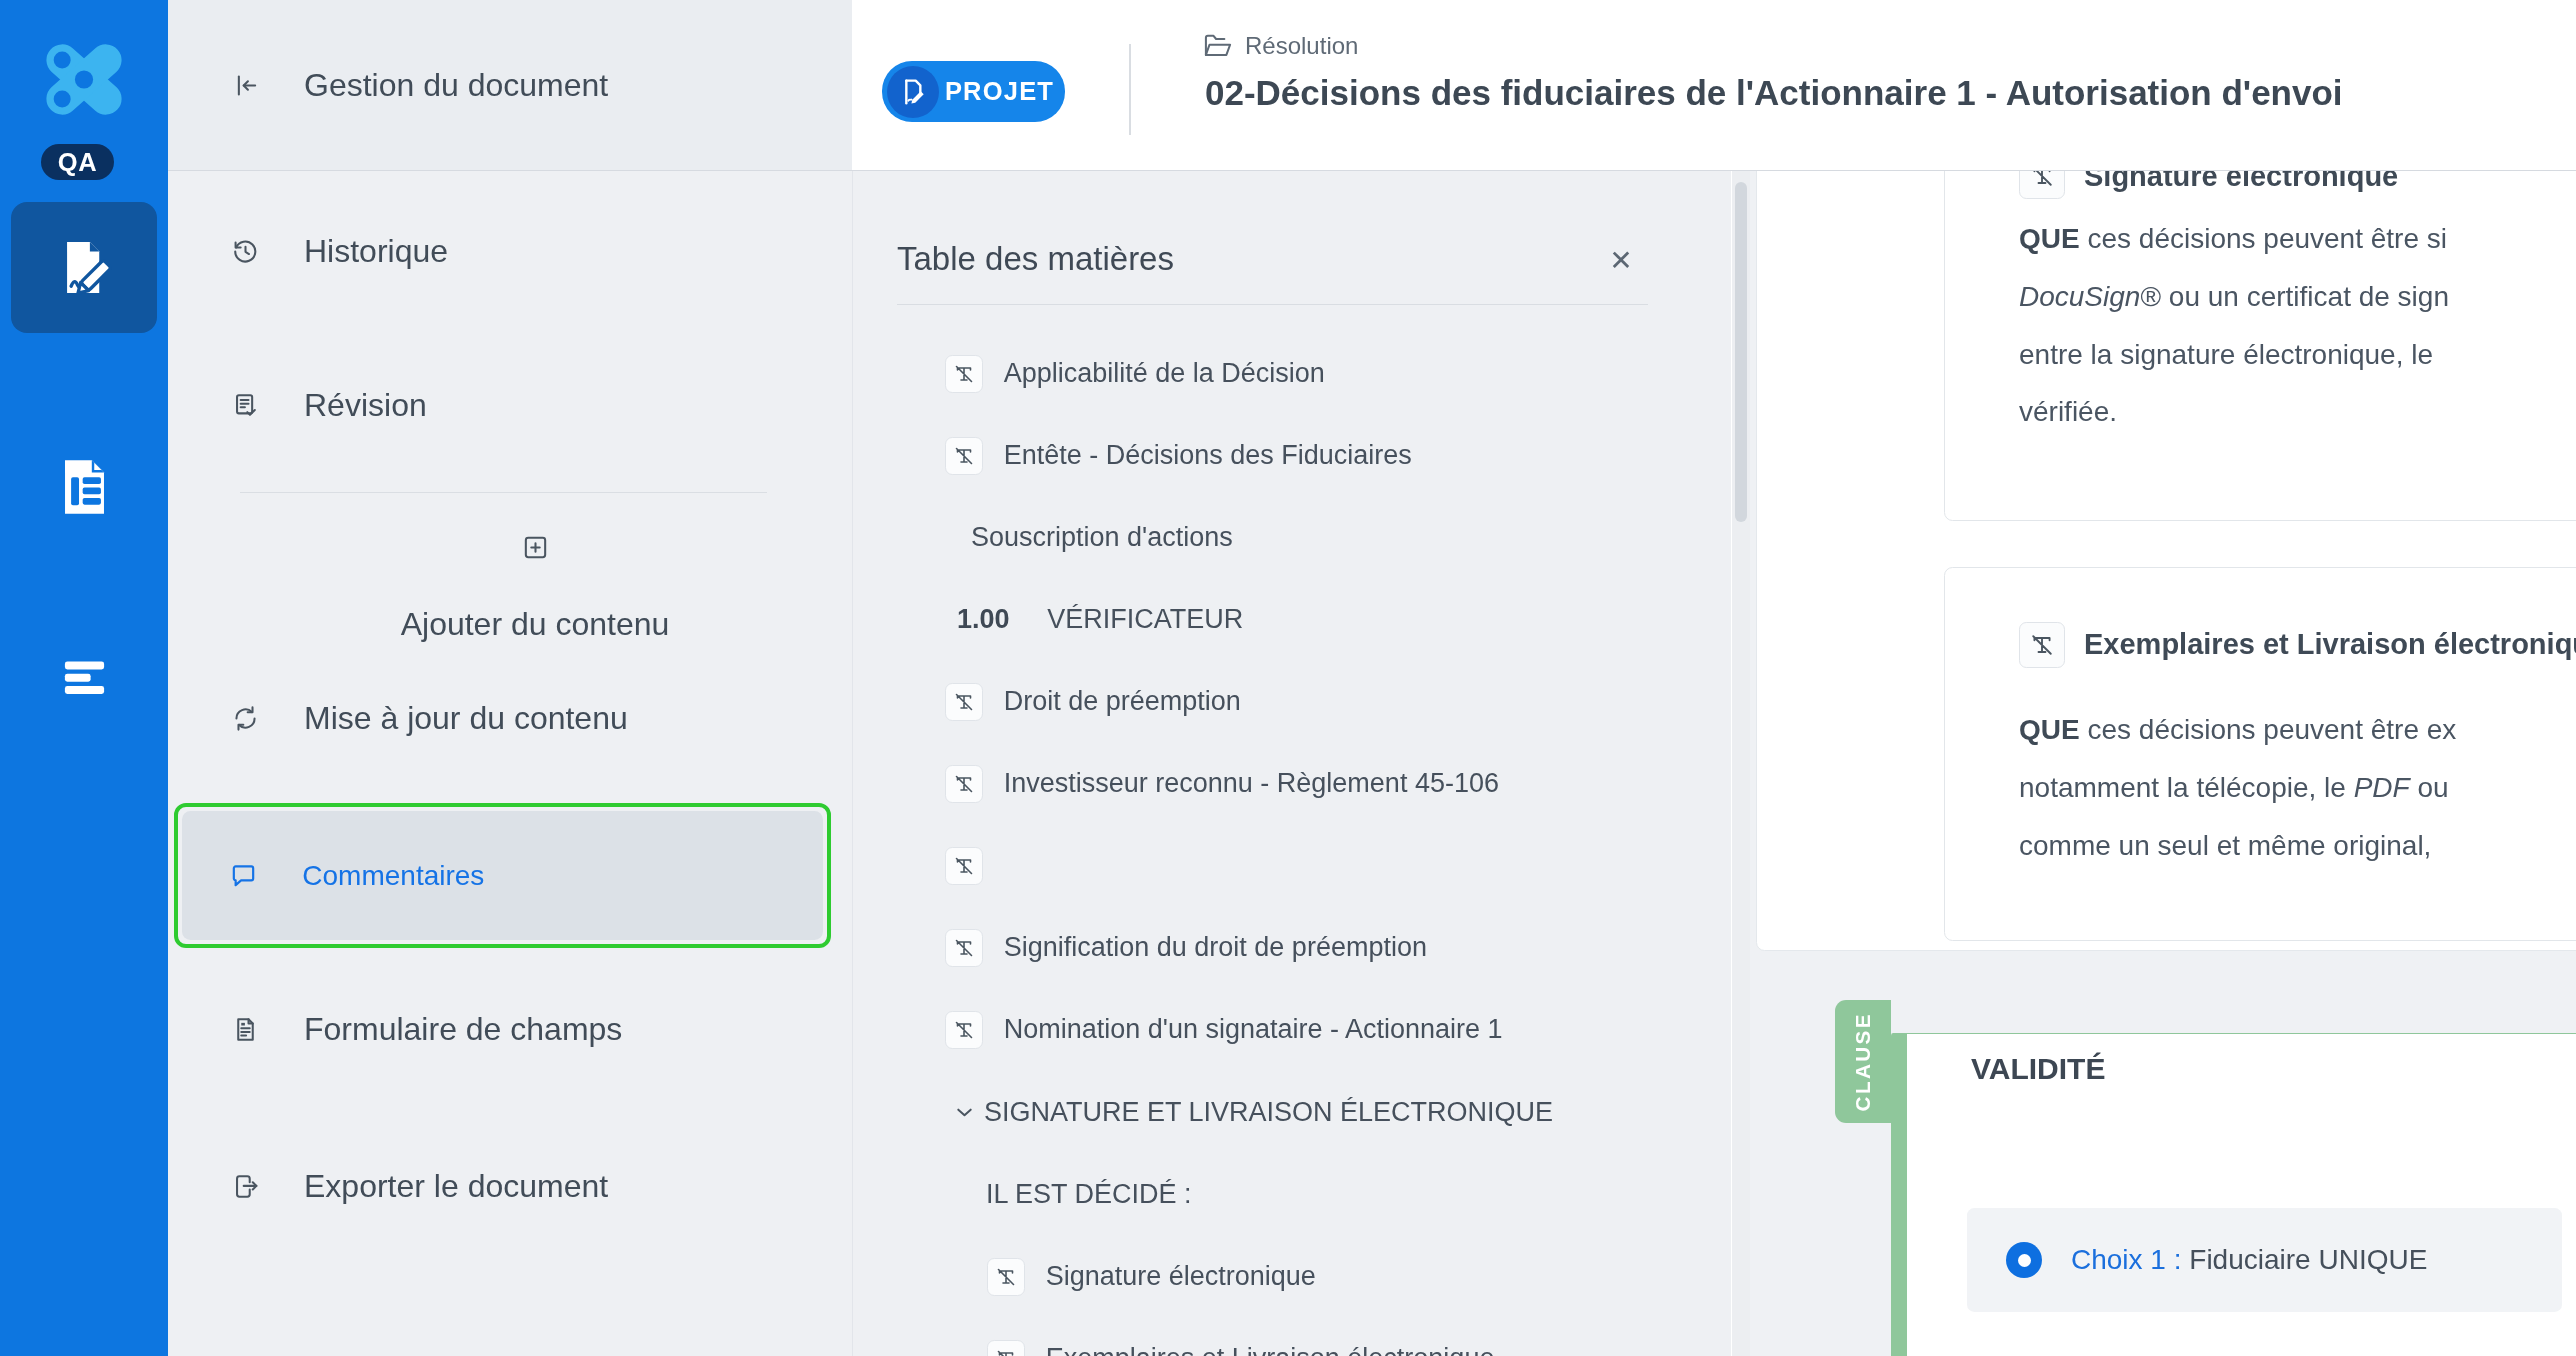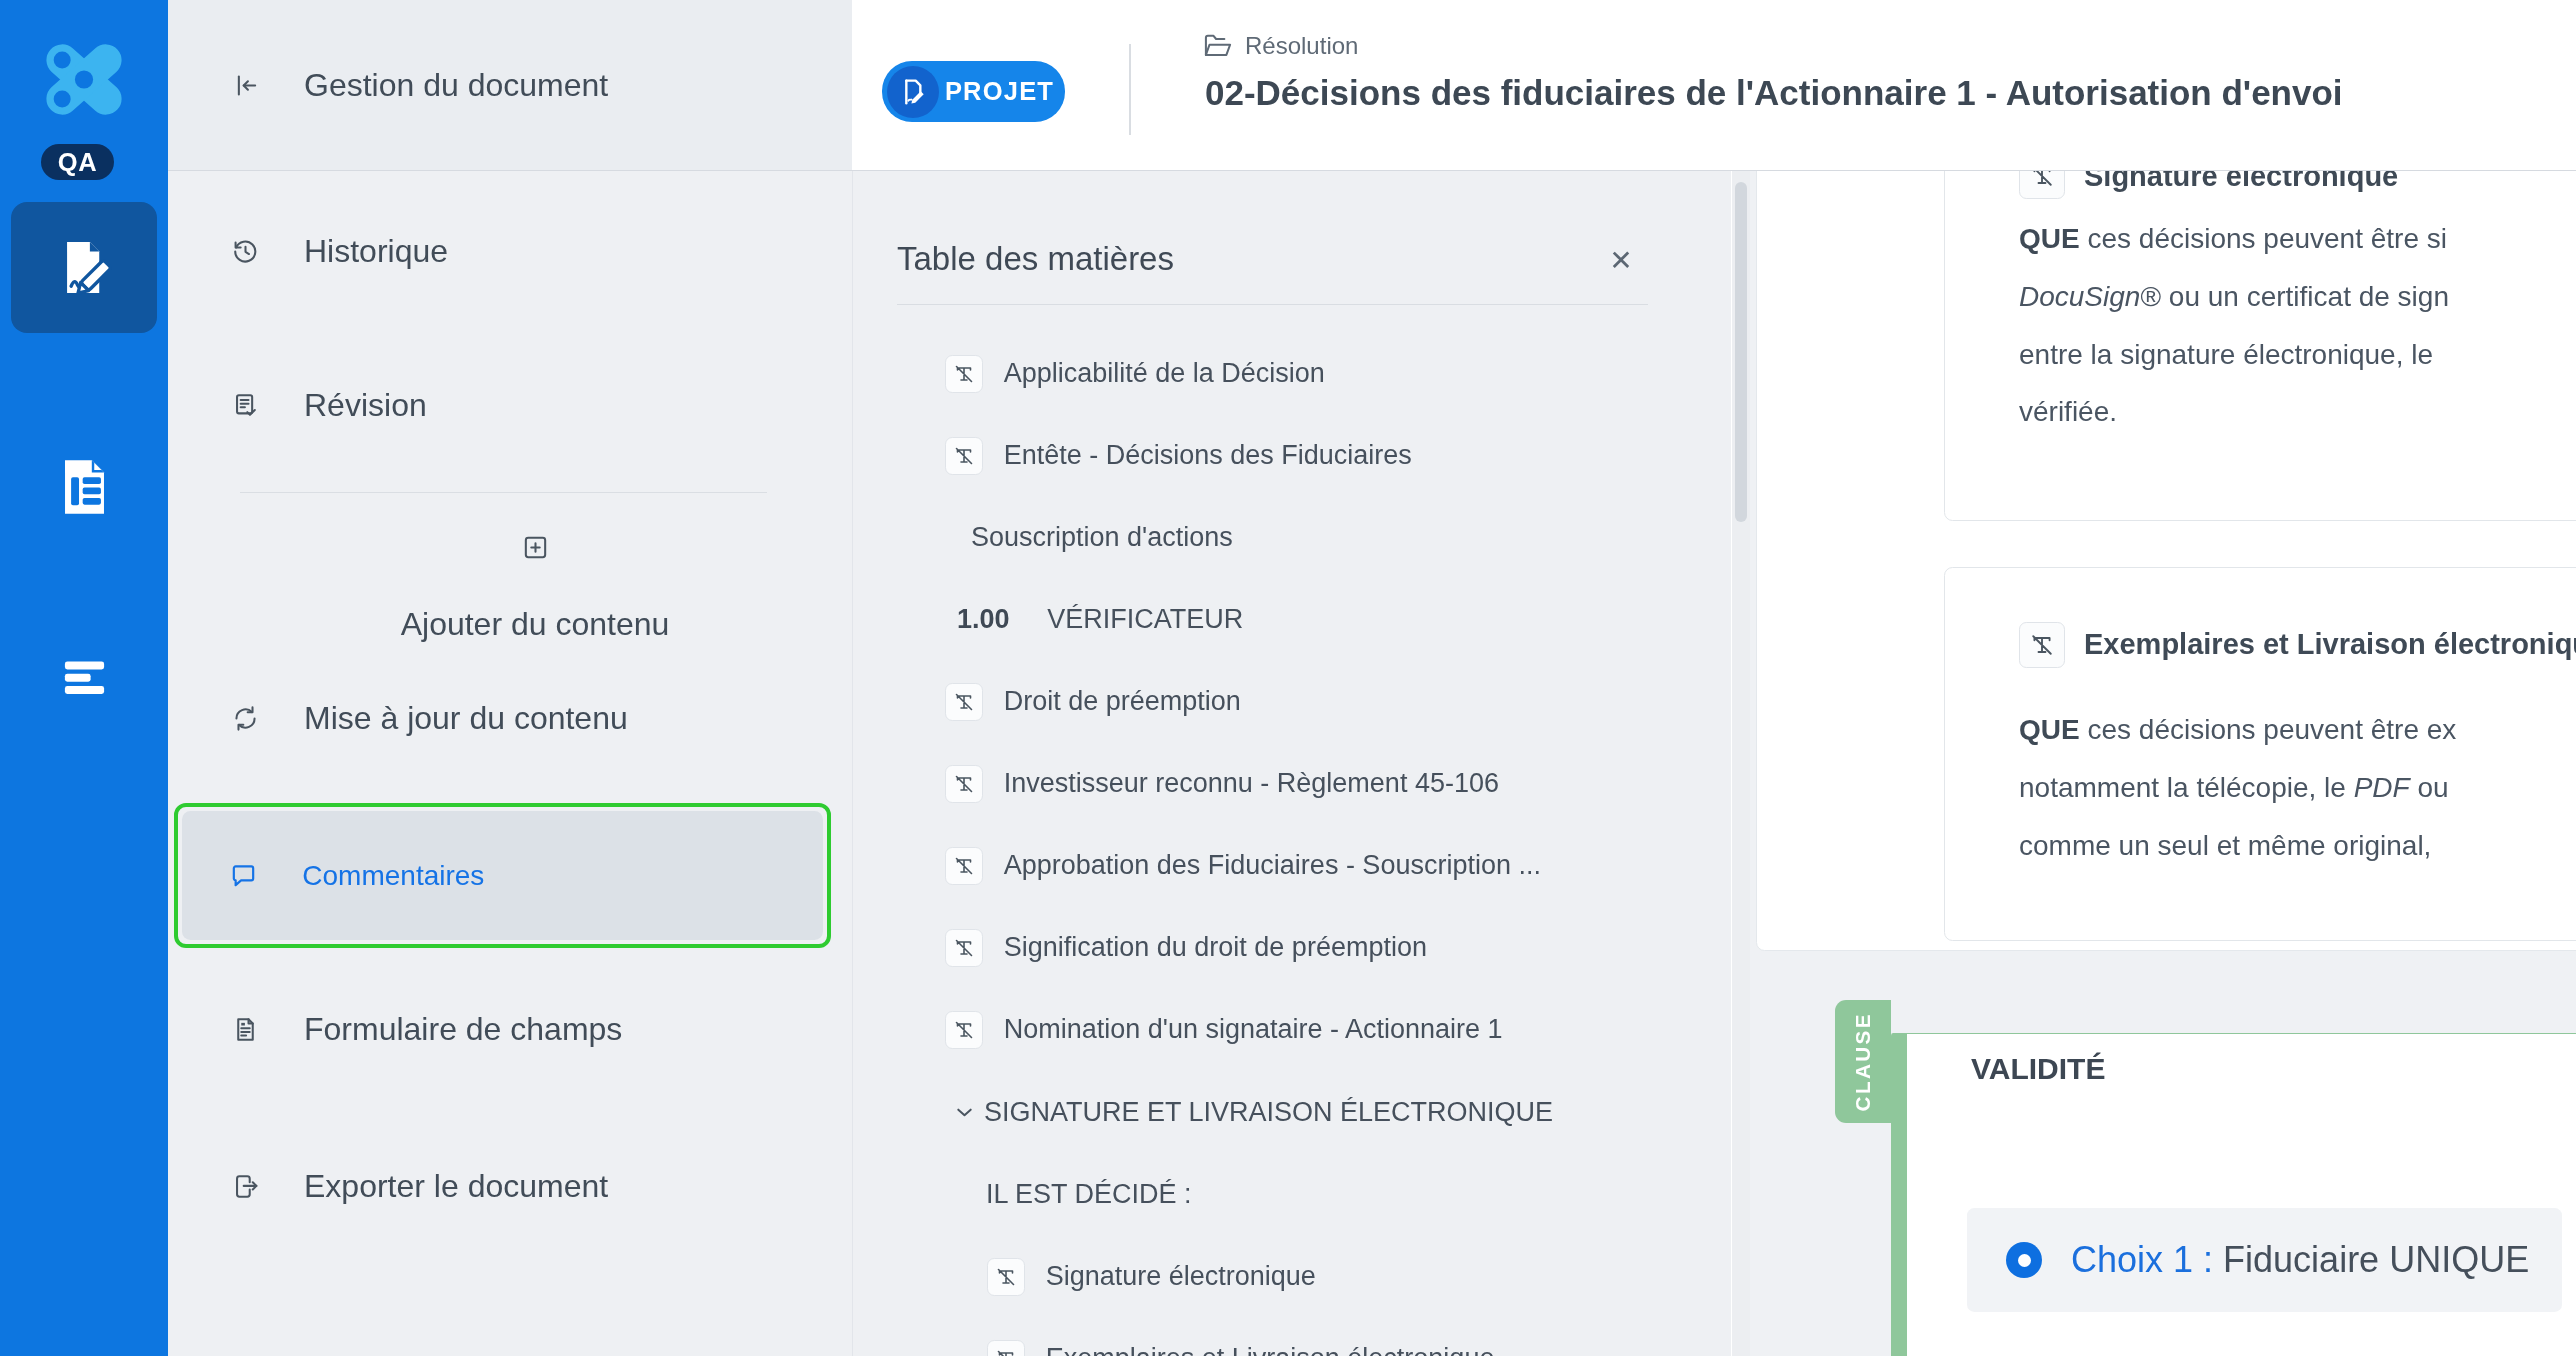--- a/index.html
+++ b/index.html
@@ -78,21 +78,21 @@
   #clause-tab{left:85px;top:829px;width:56px;height:123px;background:#8fc79b;border-radius:11px 0 0 11px;
               display:flex;align-items:center;justify-content:center;}
   #clause-tab span{writing-mode:vertical-rl;transform:rotate(180deg);color:#fff;font-weight:bold;
               font-size:20.7px;letter-spacing:2.4px;}
   #clause-heading{left:64px;top:18px;font-size:30px;font-weight:bold;color:#3d4753;}
   #choice-row{left:60px;top:174px;width:595px;height:104px;border-radius:7.3px;background:#f1f3f6;
               display:flex;align-items:center;padding-left:39px;gap:29px;cursor:pointer;}
   #radio{width:36px;height:36px;border-radius:50%;background:#0e6fe0;position:relative;flex:0 0 auto;}
   #radio::after{content:"";position:absolute;left:11.5px;top:11.5px;width:13.4px;height:13.4px;
               border-radius:50%;background:#fff;}
-  #choice-row .txt{font-size:36px;}
+  #choice-row .txt{font-size:28px;}
   #choice-row .pre{color:#1b6fdd;}
   #choice-row .lab{color:#454f5b;}
 </style>
 </head>
 <body>
 
 <div id="app">
 
   <div id="rail" class="abs">
     <div class="abs rail-item" style="top:43px;height:73px;">
@@ -271,21 +271,20 @@
     </span>
     <span class="nowrap">Investisseur reconnu - Règlement 45-106</span>
   </div>
 
   <div class="abs toc-row" style="left:945px;top:841px;">
     <span class="clause-chip">
       <svg width="24" height="24" viewBox="0 0 24 24" fill="none" stroke="#4a5560" stroke-width="1.6" stroke-linecap="round">
         <path d="M5.5 6h13M5.5 6v2M18.5 6v2M12 6v11.5M9 18h6M4.5 4.5l15 15"></path>
         </svg>
     </span>
-    <span class="nowrap">Approbation des Fiduciaires - Souscription ...</span>
   </div>
 
   <div class="abs toc-row" style="left:945px;top:923px;">
     <span class="clause-chip">
       <svg width="24" height="24" viewBox="0 0 24 24" fill="none" stroke="#4a5560" stroke-width="1.6" stroke-linecap="round">
         <path d="M5.5 6h13M5.5 6v2M18.5 6v2M12 6v11.5M9 18h6M4.5 4.5l15 15"></path>
         </svg>
     </span>
     <span class="nowrap">Signification du droit de préemption</span>
   </div>

